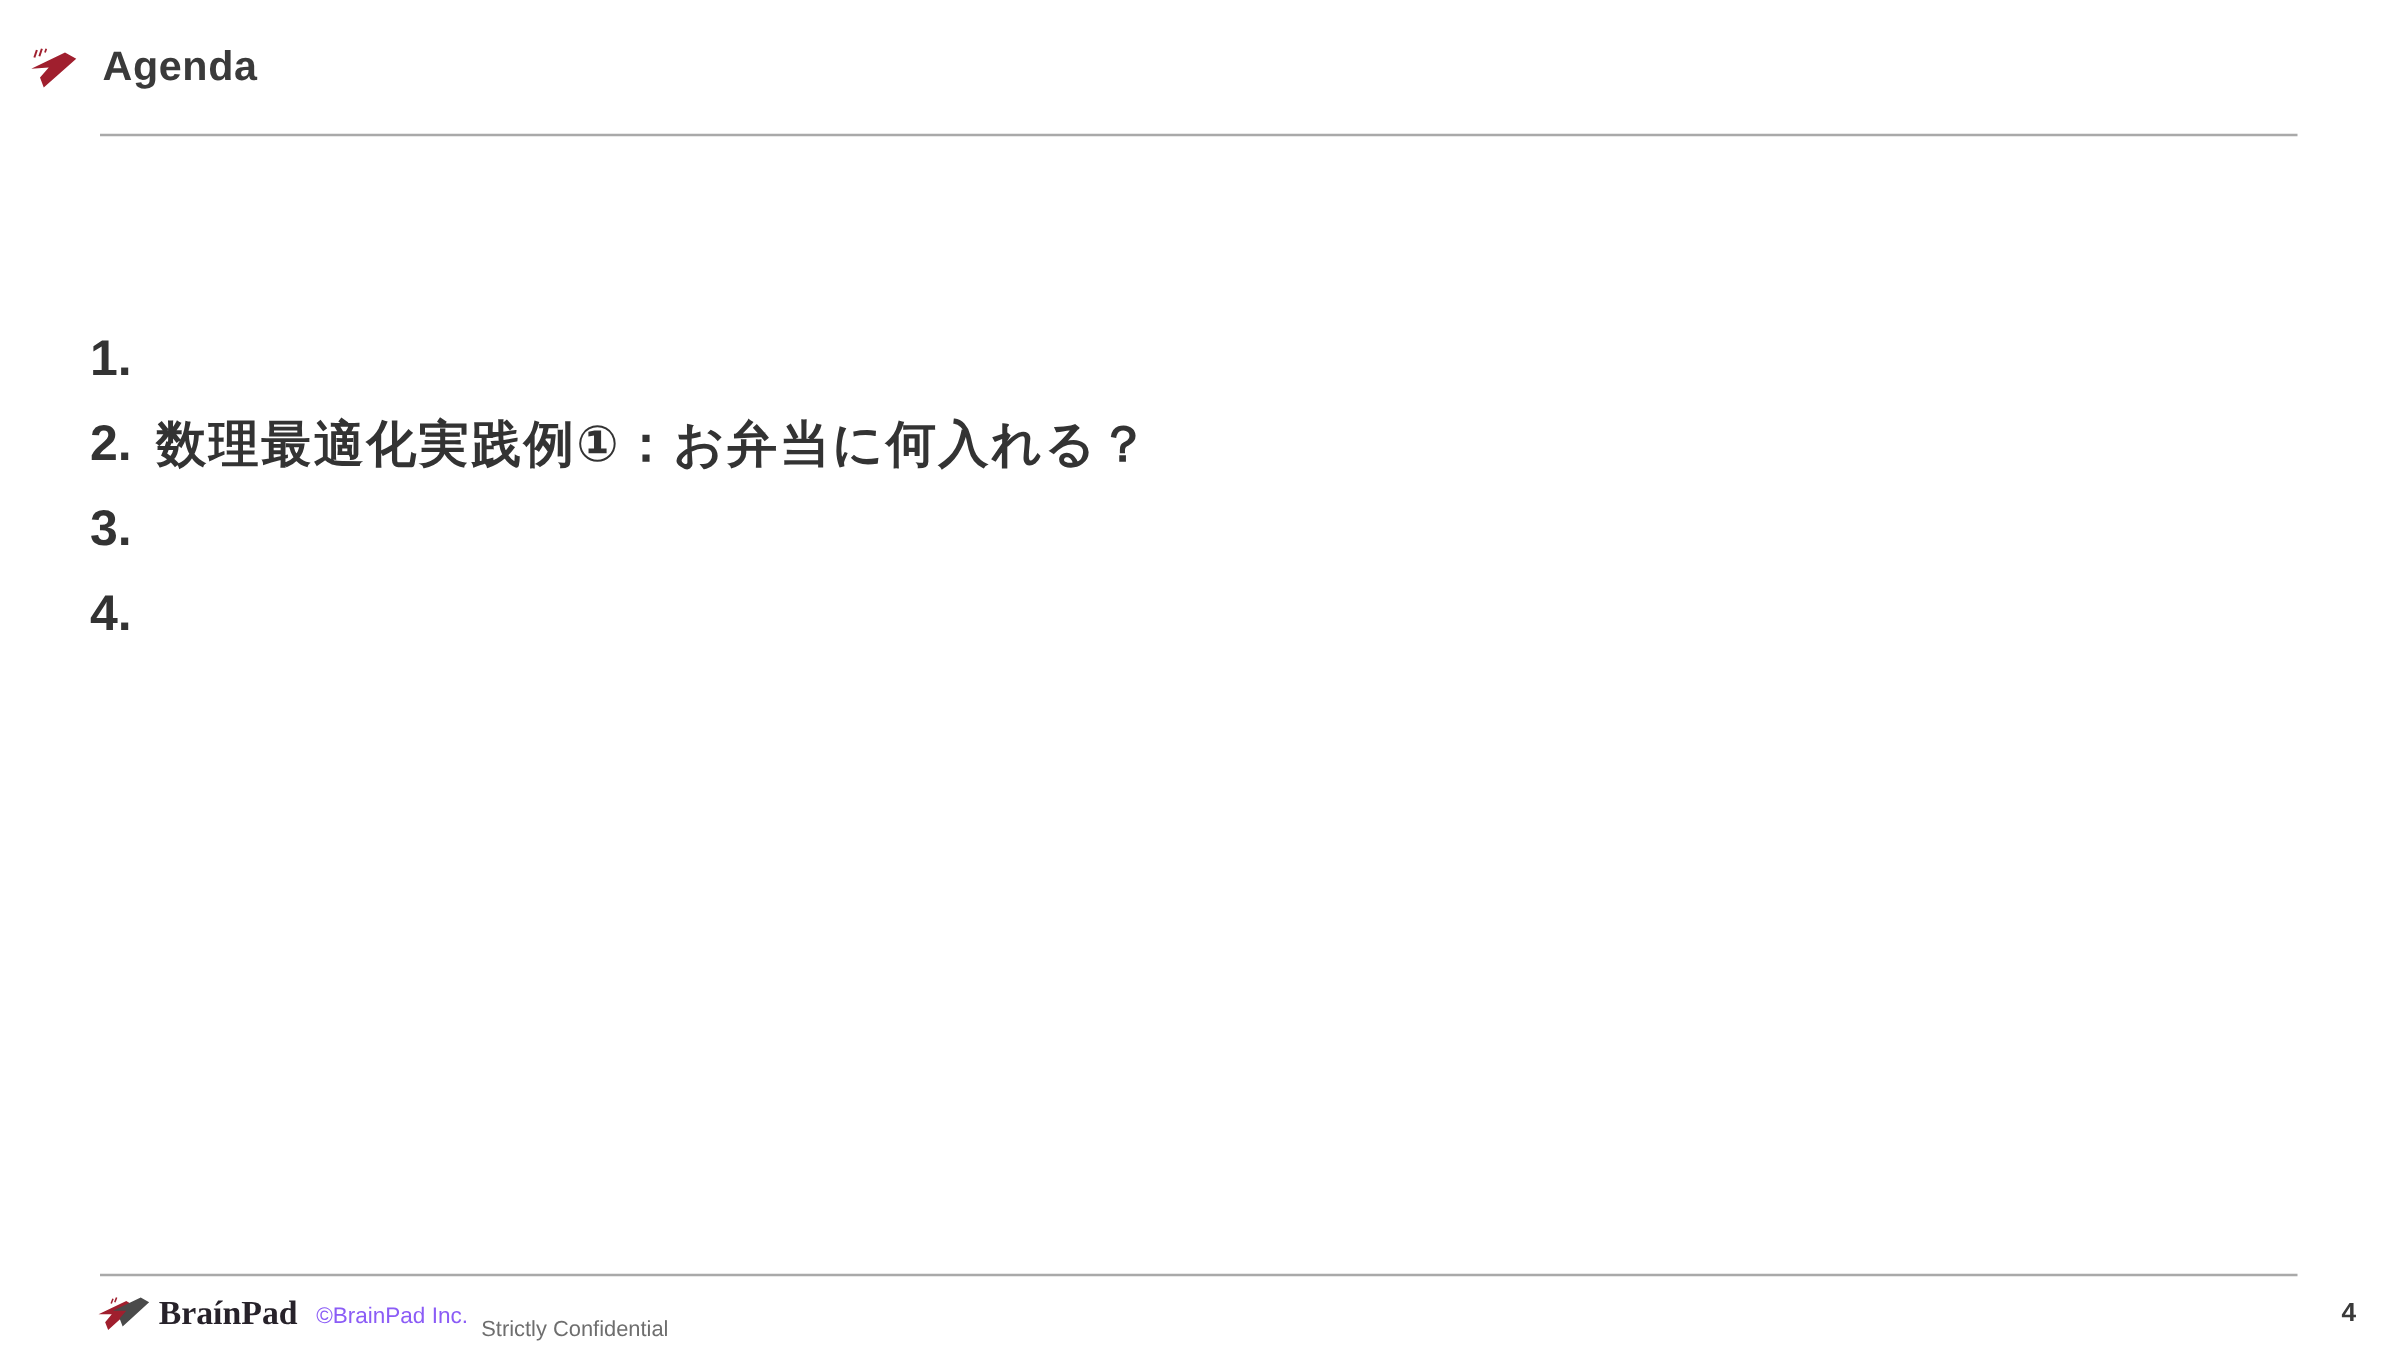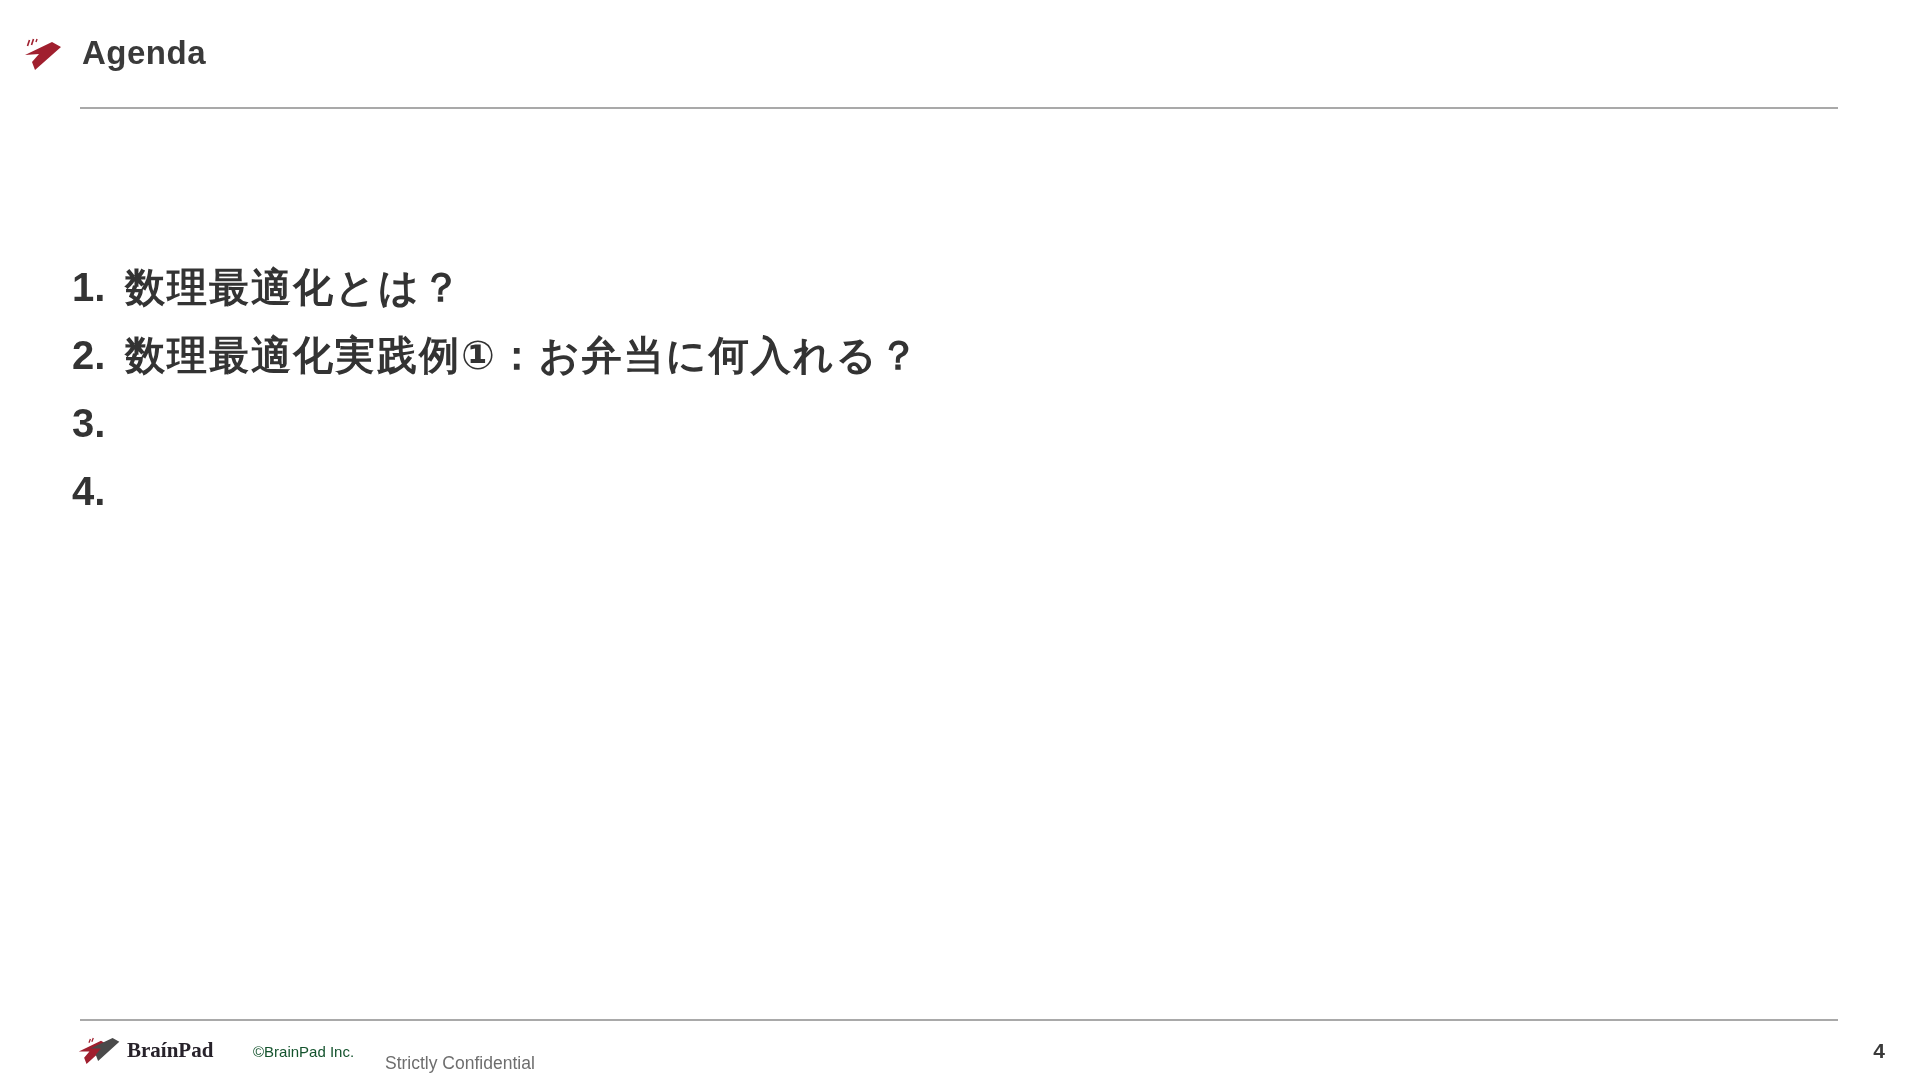--- a/index.html
+++ b/index.html
@@ -78,32 +78,32 @@
     top: 1037px;
     width: 46px;
     height: 27px;
   }
   .wordmark {
     position: absolute;
     left: 127px;
     top: 1035px;
     font-family: "Liberation Serif", "DejaVu Serif", serif;
     font-weight: bold;
-    font-size: 21px;
+    font-size: 27px;
     line-height: 30px;
     color: #27222a;
     letter-spacing: 0px;
   }
   .copyright {
     position: absolute;
     left: 253px;
     top: 1042px;
-    font-size: 15px;
+    font-size: 18px;
     line-height: 20px;
-    color: #14532d;
+    color: #8b5cf6;
   }
   .confidential {
     position: absolute;
     left: 385px;
     top: 1042px;
     font-size: 17.5px;
     line-height: 20px;
     color: #6e6e6e;
     margin-top: 11px;
   }
@@ -131,21 +131,20 @@
     <polygon points="0,17 27,4 36,9 10,32 7,24 14,16" fill="#A01F2E"></polygon>
   </svg>
 
   <h1 class="slide-title">Agenda</h1>
 
   <div class="rule header-rule"></div>
 
   <ol class="agenda">
     <li>
       <span class="num">1.</span>
-      <span class="txt">数理最適化とは？</span>
     </li>
     <li>
       <span class="num">2.</span>
       <span class="txt">数理最適化実践例①：お弁当に何入れる？</span>
     </li>
     <li>
       <span class="num">3.</span>
     </li>
     <li>
       <span class="num">4.</span>

